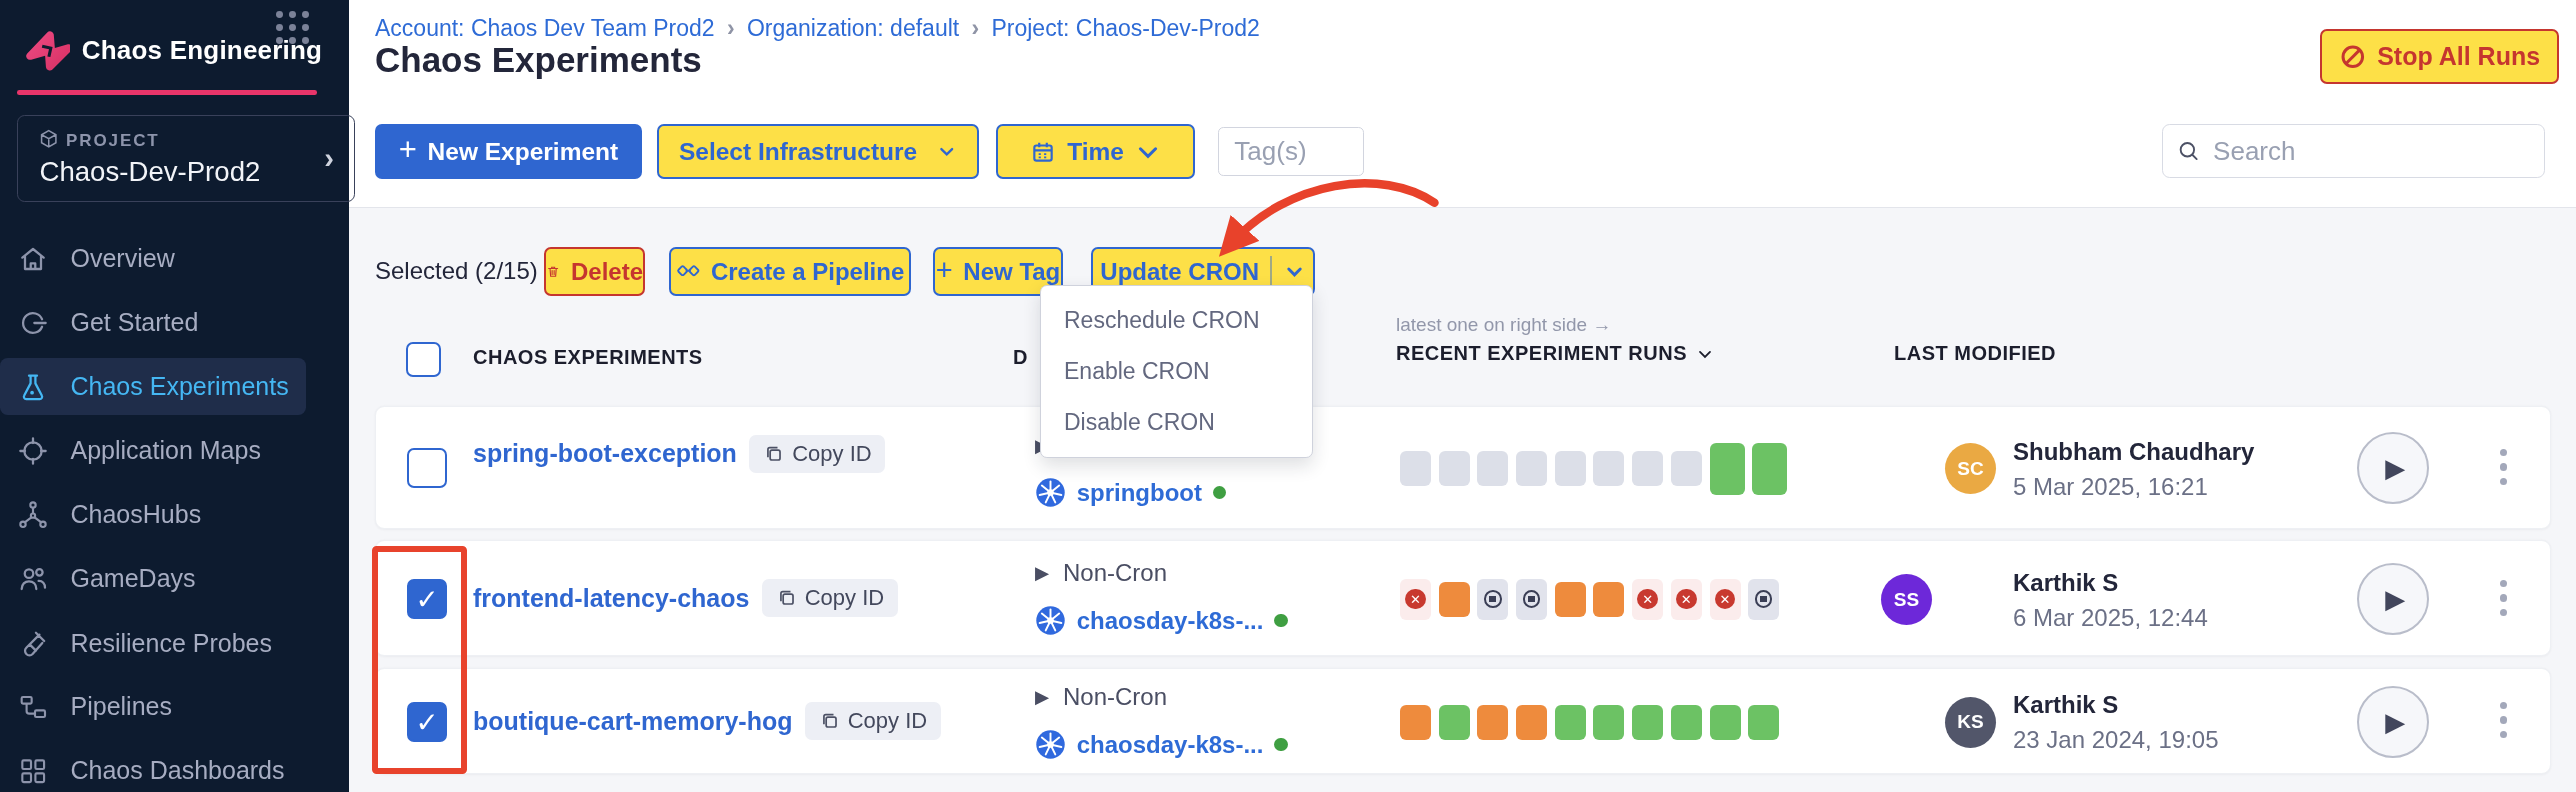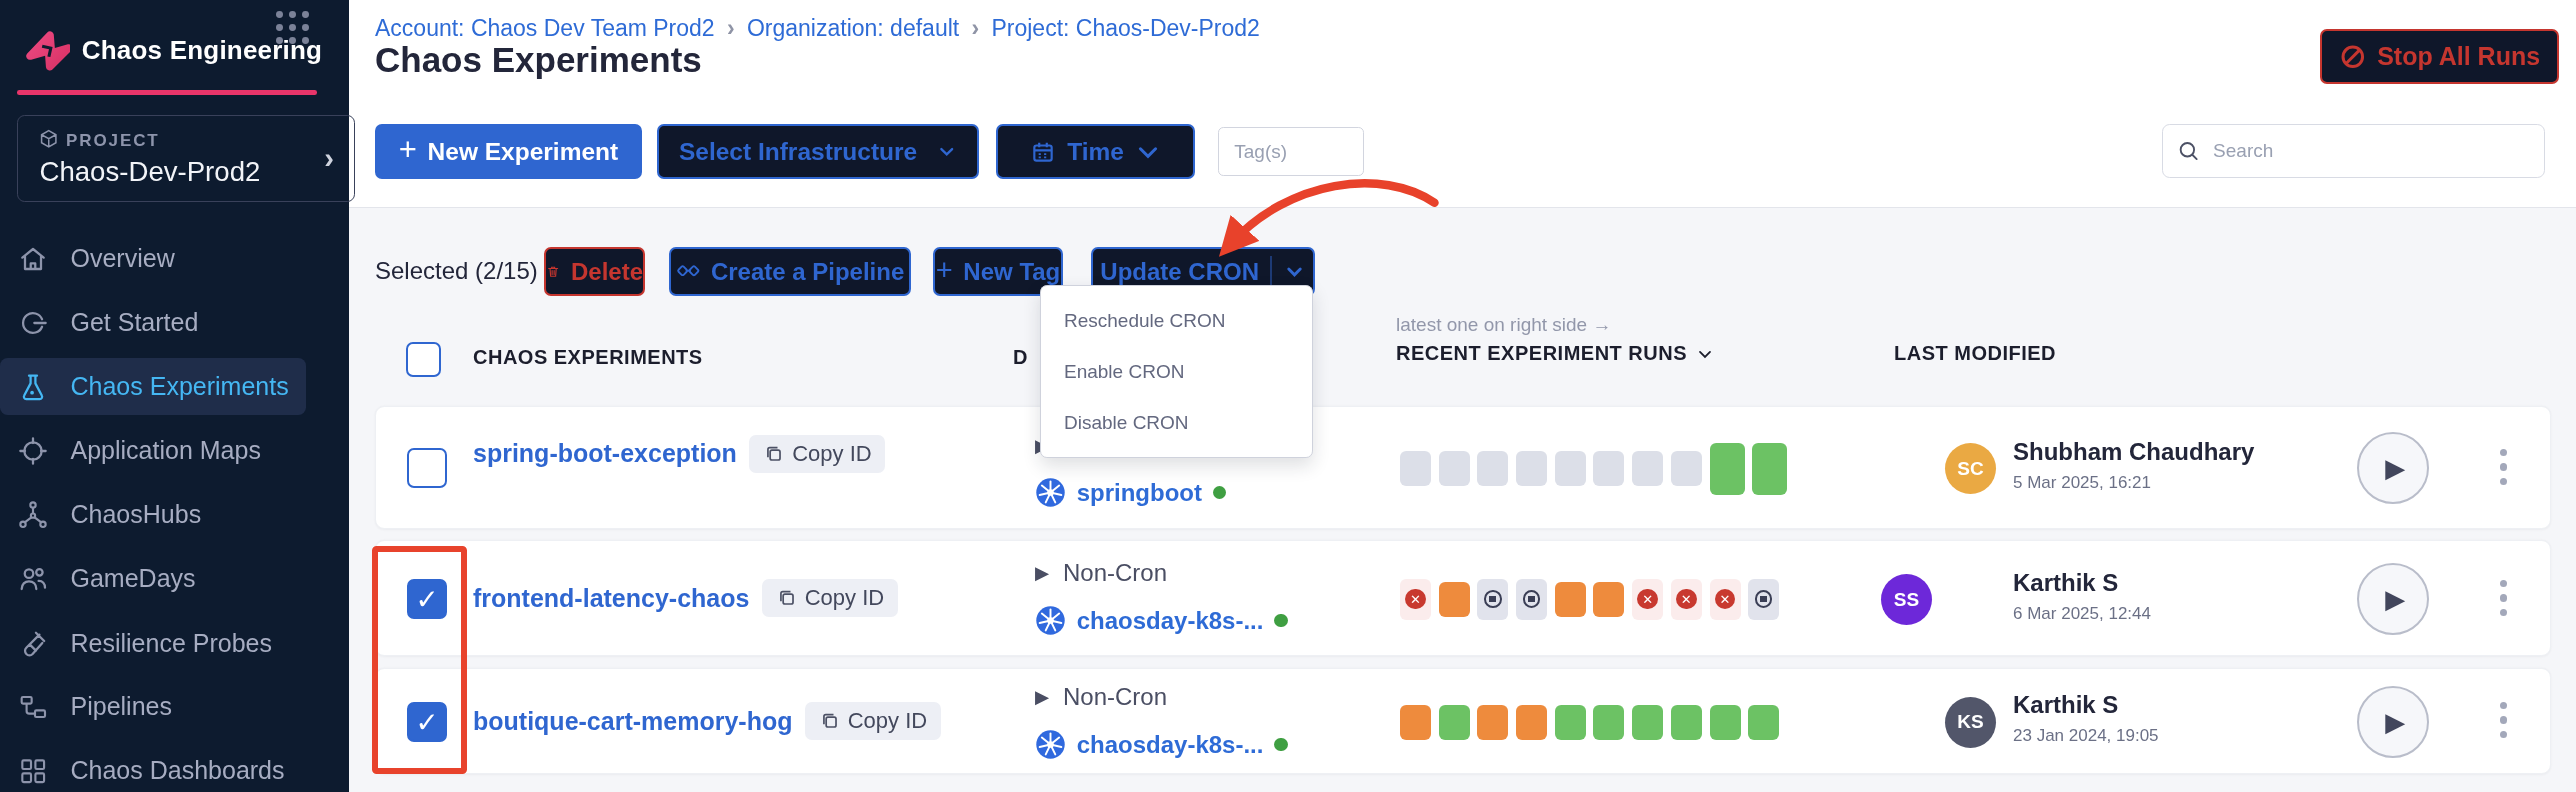--- a/index.html
+++ b/index.html
@@ -25,32 +25,32 @@
   .nav-item .nlabel{margin-left:21.5px;color:#a7adc2;font-size:25px}
   .nav-item.active{background:#1f2d4a}
   .nav-item.active .nlabel{color:#45b7f3;font-weight:500}
 
   
   .top-white{position:absolute;left:349px;top:0;width:2227px;height:208px;background:#fff;border-bottom:0.8px solid #e3e5eb}
   .breadcrumb{position:absolute;left:375px;top:15.3px;display:flex;align-items:center;gap:12.3px;font-size:23px}
   .breadcrumb a{color:#2e6bd6;text-decoration:none;cursor:pointer}
   .crumb-sep{color:#8f94a6;font-size:23px;font-weight:700}
   .page-title{position:absolute;left:375px;top:40px;font-size:35px;font-weight:700;color:#23263a}
-  .btn{display:flex;align-items:center;justify-content:center;gap:10.7px;border-radius:6.9px;cursor:pointer;background:#0f172a;white-space:nowrap}
+  .btn{display:flex;align-items:center;justify-content:center;gap:10.7px;border-radius:6.9px;cursor:pointer;background:#fde047;white-space:nowrap}
   .btn-red{border:2.3px solid #c5362f;color:#c5362f;font-weight:700}
   .btn-blue{border:2.3px solid #2f66d0;color:#2f66d0;font-weight:700}
   .btn-solid{background:#2f66d0;border:none;color:#fff;font-weight:700}
   .stop-btn{left:2320px;top:29px;width:239px;height:55px;font-size:25px}
 
   
   .toolbar-btn{top:124px;height:55px;font-size:24.5px}
   .input-box{position:absolute;background:#fff;border:1.5px solid #d2d5df;display:flex;align-items:center;color:#99a0b2}
   .tags-input{left:1218px;top:127px;width:146px;height:49px;border-radius:5.4px;padding-left:15.3px;font-size:24px}
   .search-box{left:2162px;top:124px;width:383px;height:54px;border-radius:7.7px;padding-left:13px;gap:12.3px;border-color:#d8dbe4}
-  .ghost-input{border:none;outline:none;font-size:19px;color:#3c4052;width:100%;background:transparent;font-family:inherit}
+  .ghost-input{border:none;outline:none;font-size:26px;color:#3c4052;width:100%;background:transparent;font-family:inherit}
   .ghost-input::placeholder{color:#99a0b2}
 
   
   .sel-text{position:absolute;left:375px;top:257px;font-size:24px;color:#23263a}
   .sel-btn{top:247px;height:49px;font-size:24px}
   .split-divider{width:2.3px;height:31px;background:#2f66d0;opacity:.45}
 
   
   .cbx{position:absolute;border:2.3px solid #2f66d0;border-radius:6.9px;background:#fff;cursor:pointer}
   .cbx.checked{background:#2f66d0;display:flex;align-items:center;justify-content:center}
@@ -74,29 +74,29 @@
   .run.green{width:31px;height:35px;background:#6cc264}
   .run.green-lg{width:35px;height:52px;background:#6cc264}
   .run.orange{width:31px;height:35px;background:#ee8b3d}
   .run.failed{width:31px;height:41px;background:#fbecec}
   .run.stopped{width:31px;height:41px;background:#e1e3ec}
   .fx{width:20.7px;height:20.7px;background:#c8392f;border-radius:50%;color:#fff;font-style:normal;font-size:13px;font-weight:700;display:flex;align-items:center;justify-content:center}
   .sq{width:17.6px;height:17.6px;border:2.3px solid #3a3e55;border-radius:50%;display:flex;align-items:center;justify-content:center;font-style:normal}
   .sq::after{content:"";width:6.9px;height:6.9px;background:#3a3e55}
   .avatar{position:absolute;width:51px;height:51px;border-radius:50%;color:#fff;font-size:19px;font-weight:700;display:flex;align-items:center;justify-content:center}
   .uname{position:absolute;font-size:24px;font-weight:700;color:#23263a}
-  .udate{position:absolute;font-size:17px;color:#6b7086}
+  .udate{position:absolute;font-size:24px;color:#6b7086}
   .play-btn{position:absolute;width:72px;height:72px;border-radius:50%;border:2.3px solid #b9bdca;background:#f6f7fa;display:flex;align-items:center;justify-content:center;cursor:pointer}
   .play-btn span{color:#42465c;font-size:26px;margin-left:4.6px}
   .kebab{position:absolute;display:flex;flex-direction:column;gap:6.9px;cursor:pointer;padding:4.6px}
   .kebab i{width:7.7px;height:7.7px;border-radius:50%;background:#a3a8ba}
 
   
   .dropdown{position:absolute;left:1040px;top:285px;width:273px;height:173px;background:#fff;border:0.8px solid #cfd2dc;border-radius:6.9px;box-shadow:0 7.7px 18.4px rgba(30,32,50,.14);z-index:30;padding-top:9.2px}
-  .dropdown .mi{height:51px;display:flex;align-items:center;padding-left:23px;font-size:19px;color:#63687f;cursor:pointer}
+  .dropdown .mi{height:51px;display:flex;align-items:center;padding-left:23px;font-size:23px;color:#63687f;cursor:pointer}
   .anno-rect{position:absolute;left:372px;top:546px;width:95px;height:228px;border:6.9px solid #e8432c;border-radius:4.6px;z-index:40;pointer-events:none}
   .arrow-svg{position:absolute;left:1195px;top:175px;z-index:40;pointer-events:none}
 </style>
 </head>
 <body>
 
 <div class="page">
 
   <div class="sidebar">
     <div class="logo-row">

